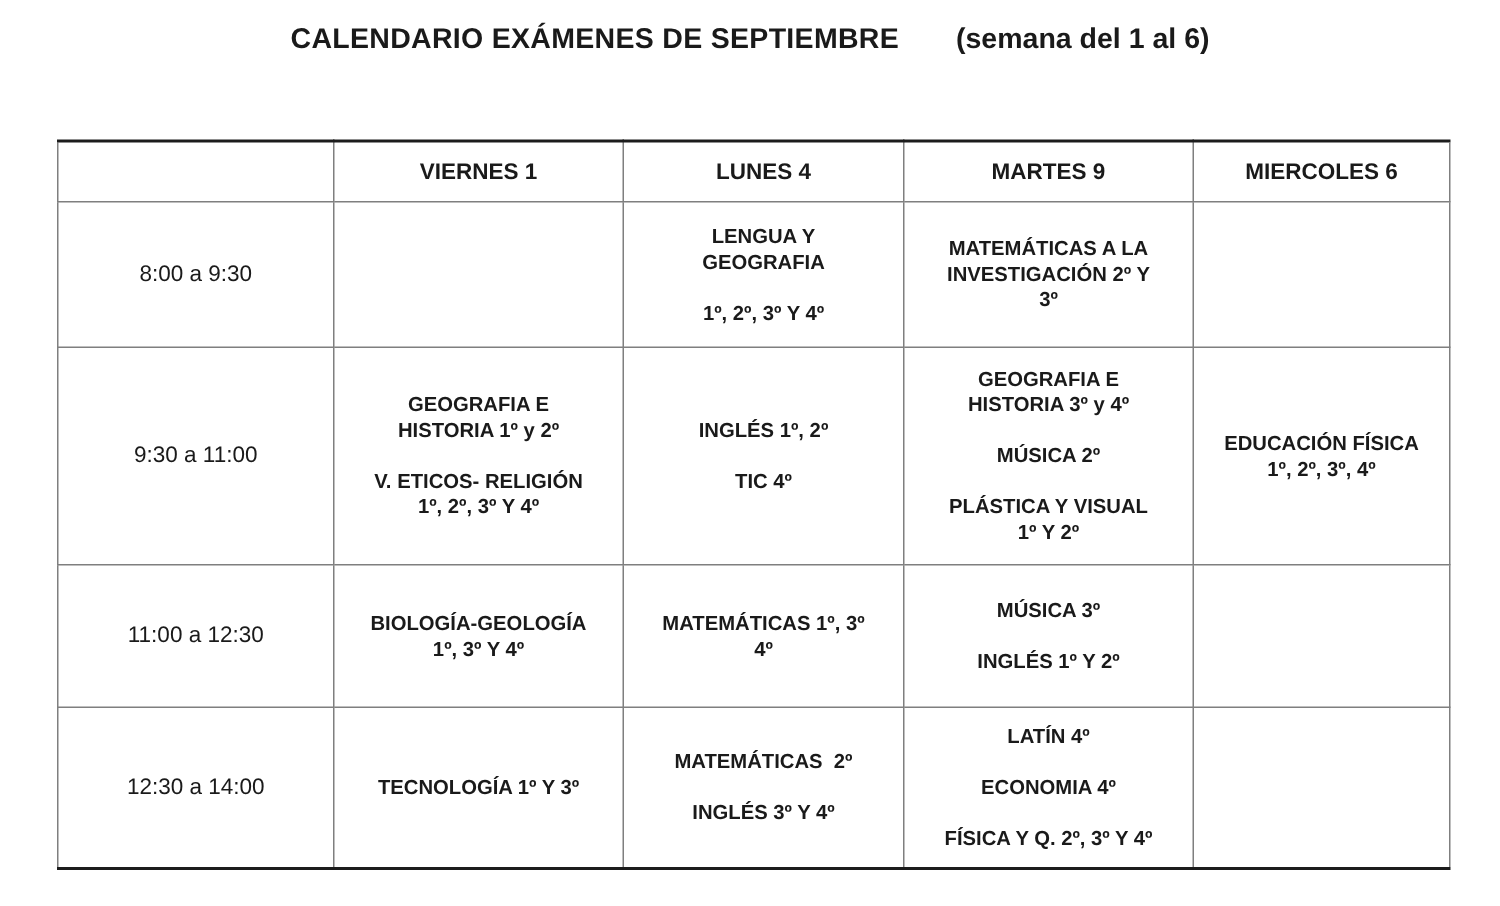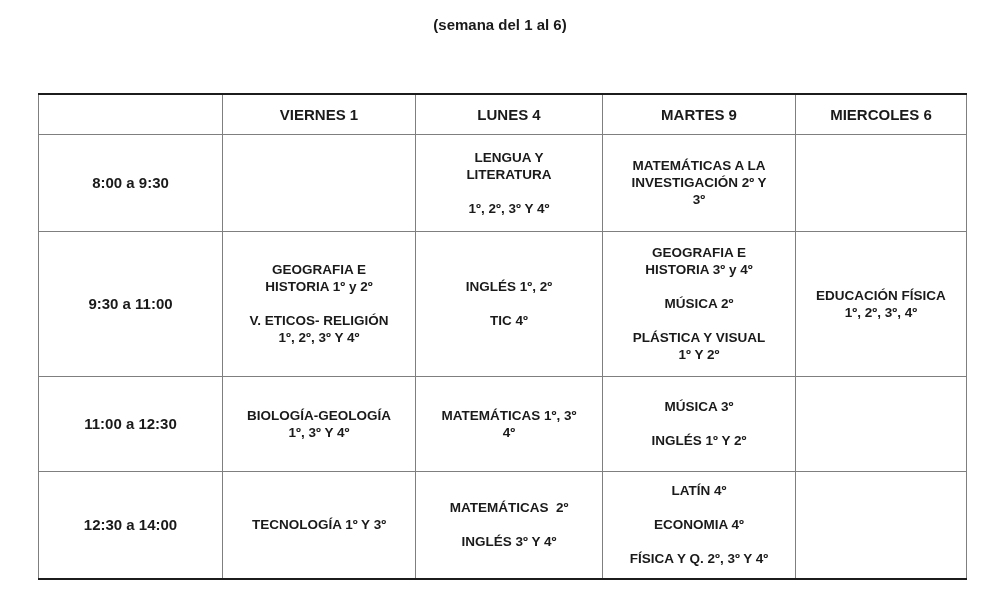--- a/index.html
+++ b/index.html
@@ -18,21 +18,21 @@
     justify-content: center;
     align-items: baseline;
     gap: 38px;
   }
   .doc-title {
     font-size: 19px;
     font-weight: bold;
     letter-spacing: 0.2px;
   }
   .doc-subtitle {
-    font-size: 15px;
+    font-size: 19px;
     font-weight: bold;
   }
   table.cal {
     position: absolute;
     left: 38px; top: 93px;
     width: 928px;
     border-collapse: collapse;
     table-layout: fixed;
     border-top: 2px solid #1c1c1c;
     border-bottom: 2px solid #1c1c1c;
@@ -47,21 +47,21 @@
     overflow: hidden;
   }
   th.day {
     font-size: 15px;
     font-weight: bold;
     vertical-align: top;
     padding-top: 7px;
   }
   td.time {
     font-size: 15px;
-    font-weight: bold;
+    font-weight: normal;
     white-space: nowrap;
   }
   td.subject {
     font-size: 13.5px;
     font-weight: bold;
     line-height: 17px;
     white-space: pre-wrap;
   }
   td.v-top { vertical-align: top; }
   td.pt-sm { padding-top: 8px; }
@@ -69,20 +69,21 @@
   tr.hdr   { height: 40px; margin-top: 12px; }
   tr.r0    { height: 97px; }
   tr.r1    { height: 145px; }
   tr.r2    { height: 95px; }
   tr.r3    { height: 108px; }
 </style>
 </head>
 <body>
 
 <div class="title-row">
+  <span class="doc-title">CALENDARIO EXÁMENES DE SEPTIEMBRE</span>
   <span class="doc-subtitle">(semana del 1 al 6)</span>
 </div>
 
 <table class="cal">
   <colgroup>
     <col style="width:184px">
     <col style="width:193px">
     <col style="width:187px">
     <col style="width:193px">
     <col style="width:171px">
@@ -94,21 +95,21 @@
       <th class="day">LUNES 4</th>
       <th class="day">MARTES 9</th>
       <th class="day">MIERCOLES 6</th>
     </tr>
   </thead>
   <tbody>
     <tr class="r0">
       <td class="time">8:00 a 9:30</td>
       <td class="subject"></td>
       <td class="subject">LENGUA Y
-LITERATURA
+GEOGRAFIA
 
 1º, 2º, 3º Y 4º</td>
       <td class="subject">MATEMÁTICAS A LA
 INVESTIGACIÓN 2º Y
 3º</td>
       <td class="subject"></td>
     </tr>
     <tr class="r1">
       <td class="time">9:30 a 11:00</td>
       <td class="subject">GEOGRAFIA E

